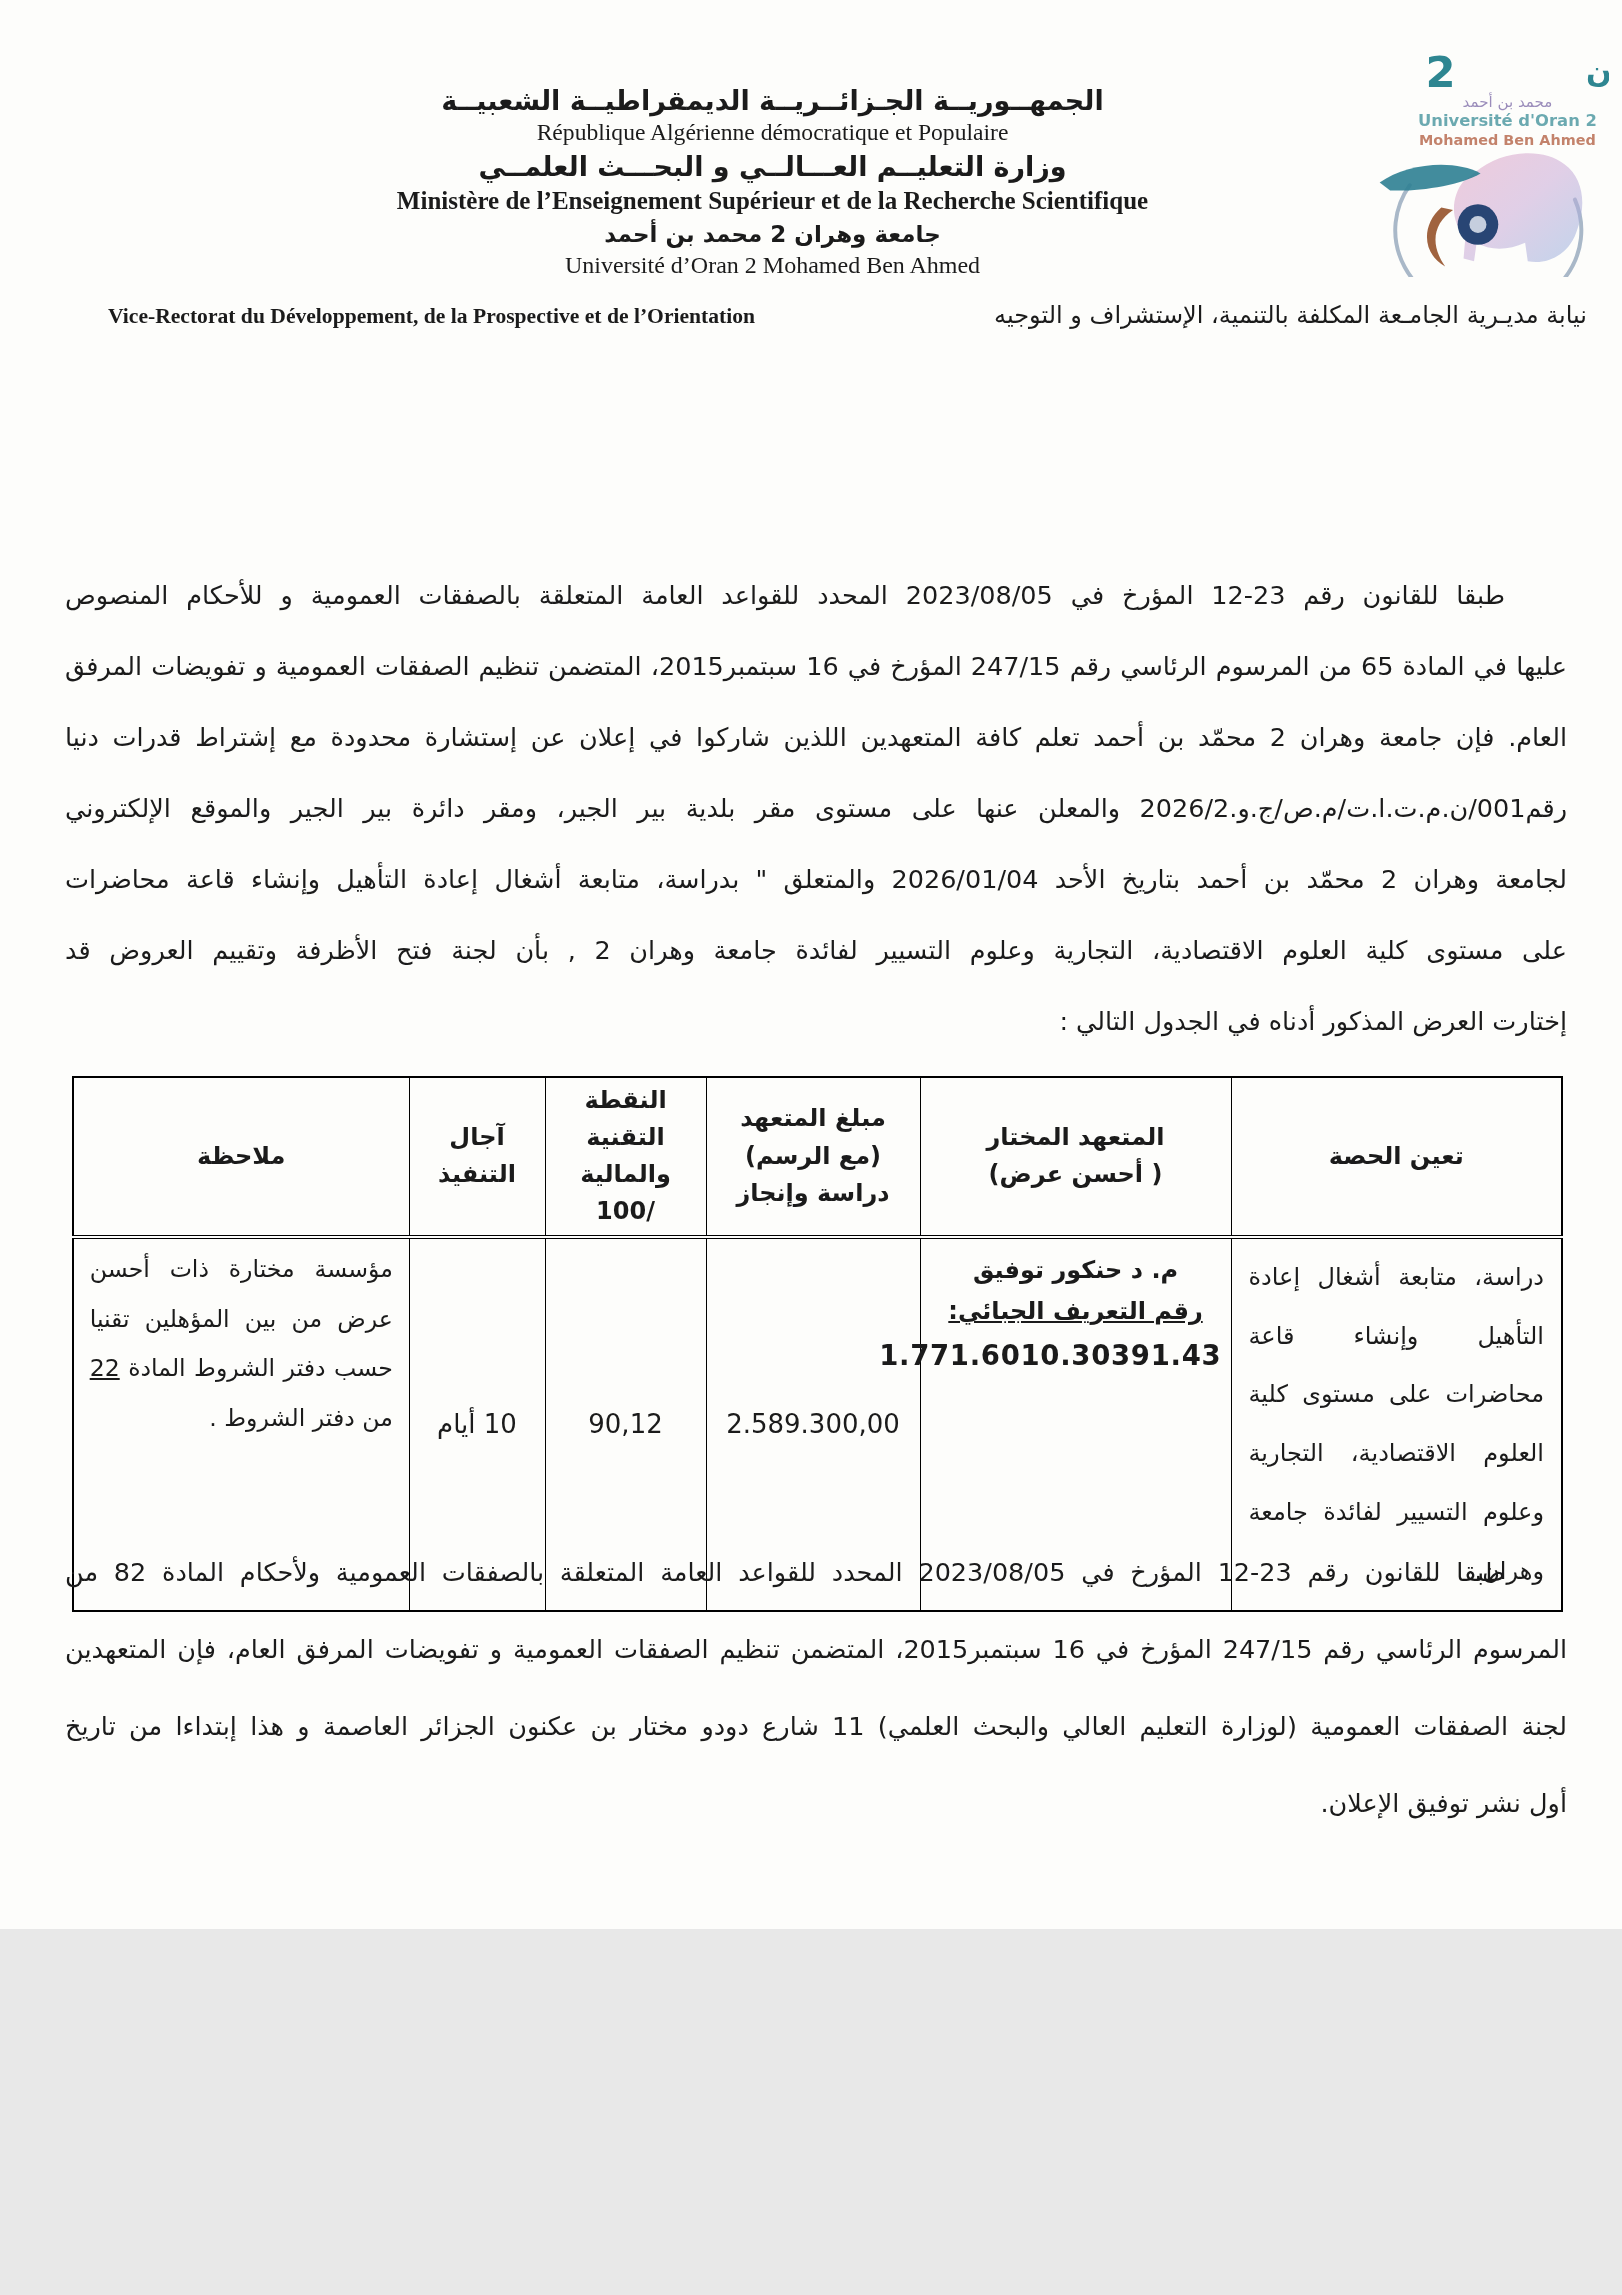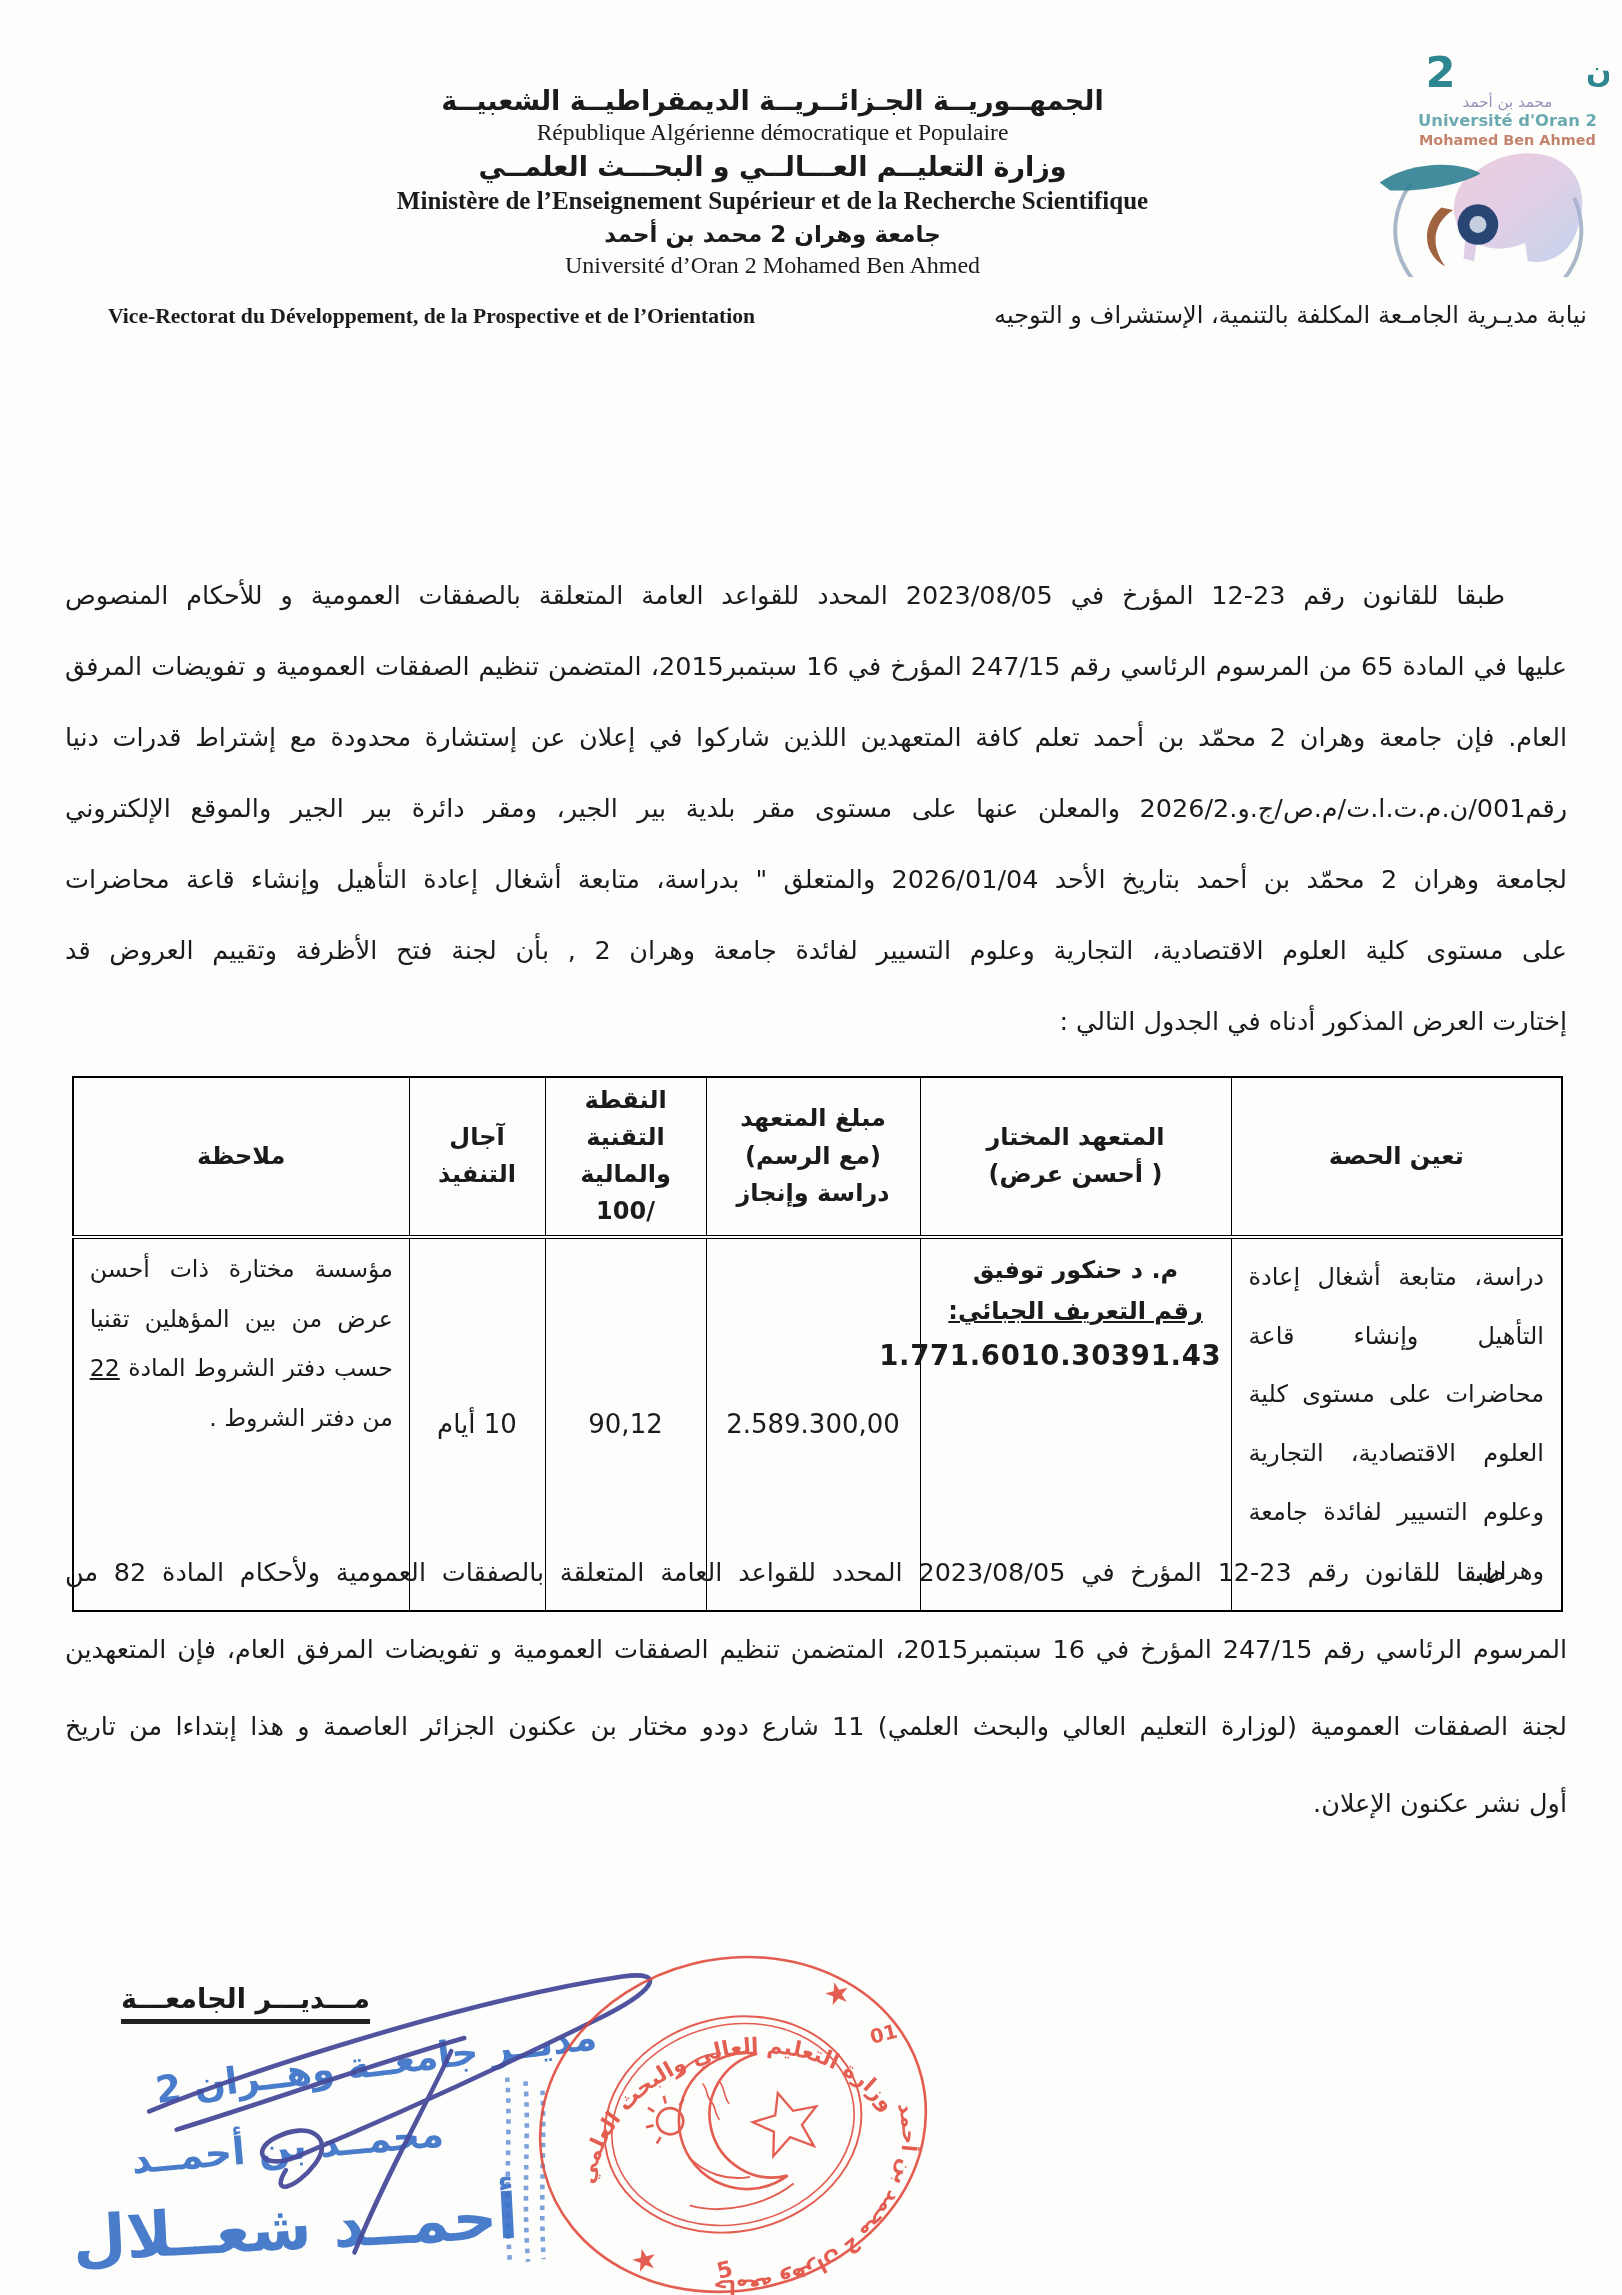--- a/index.html
+++ b/index.html
@@ -1,16 +1,16 @@
 <!DOCTYPE html>
 <html lang="ar" style="font-size:10.5px"><head>
 <meta charset="utf-8">
 <style>
   html,body{margin:0;padding:0;background:#e8e8e8;}
-  .page{position:relative;width:1623px;height:2295px;margin:0 auto;background:#fdfdfb;overflow:hidden;
+  .page{position:relative;width:1623px;height:1929px;margin:0 auto;background:#fdfdfb;overflow:hidden;
         font-family:"DejaVu Sans",sans-serif;color:#1b1b1b;}
   .fr{font-family:"Liberation Serif",serif;}
   .center-head{position:absolute;top:84px;left:275px;right:353px;text-align:center;line-height:1.25;}
   .h-ar1{font-size:27px;font-weight:bold;}
   .h-fr1{font-size:23.6px;}
   .h-ar2{font-size:27px;font-weight:bold;margin-top:2.6px;}
   .h-fr2{font-size:25px;font-weight:bold;margin-top:1.3px;}
   .h-ar3{font-size:23px;font-weight:bold;margin-top:3.9px;}
   .h-fr3{font-size:24px;font-weight:normal;margin-top:1.3px;}
   .vice-row{position:absolute;top:301px;left:108px;right:36px;display:flex;justify-content:space-between;align-items:flex-end;}
@@ -141,21 +141,21 @@
       <td class="cell-delay">10 أيام</td>
       <td class="cell-note"><span>مؤسسة مختارة ذات أحسن عرض من بين المؤهلين تقنيا حسب دفتر الشروط المادة </span><span class="u22">22</span><span> من دفتر الشروط .</span></td>
     </tr>
   </tbody>
     </table>
 
   <div class="para p2">
     <div class="pline indent">طبقا للقانون رقم 23-12 المؤرخ في 2023/08/05 المحدد للقواعد العامة المتعلقة بالصفقات العمومية ولأحكام المادة 82 من</div>
     <div class="pline">المرسوم الرئاسي رقم 247/15 المؤرخ في 16 سبتمبر2015، المتضمن تنظيم الصفقات العمومية و تفويضات المرفق العام، فإن المتعهدين</div>
     <div class="pline">لجنة الصفقات العمومية (لوزارة التعليم العالي والبحث العلمي) 11 شارع دودو مختار بن عكنون الجزائر العاصمة  و هذا إبتداءا من تاريخ</div>
-    <div class="pline endline">أول نشر عكنون الإعلان.</div>
+    <div class="pline endline">أول نشر توفيق الإعلان.</div>
   </div>
 
   <div class="director">مـــديـــر الجامعـــة</div>
 
   <div class="blue-ink bs1">مديــر جامعــة وهــران 2</div>
   <div class="blue-ink bs2">محمــد بن أحمــد</div>
   <div class="blue-ink bs3">أحمــد شعــلال</div>
 
   <svg class="strip-svg" width="59" height="196" viewBox="0 0 90 300">
     <g stroke="#3a72c8" stroke-width="7" fill="none" opacity="0.65" stroke-dasharray="7 9">

